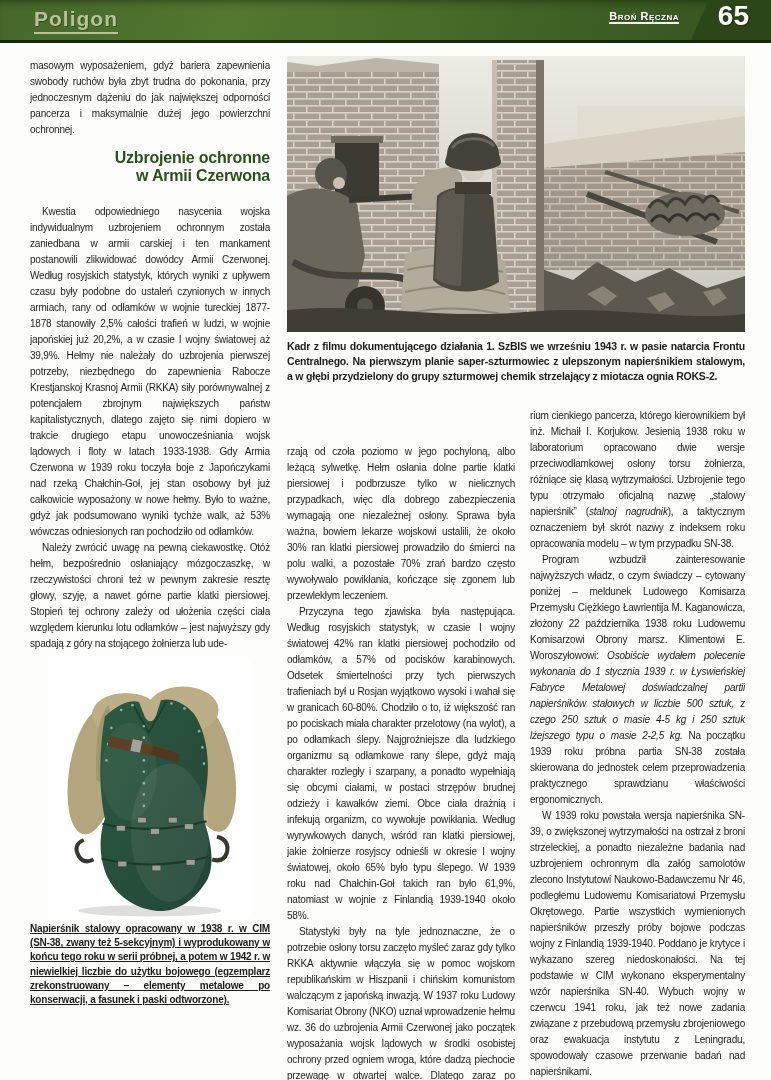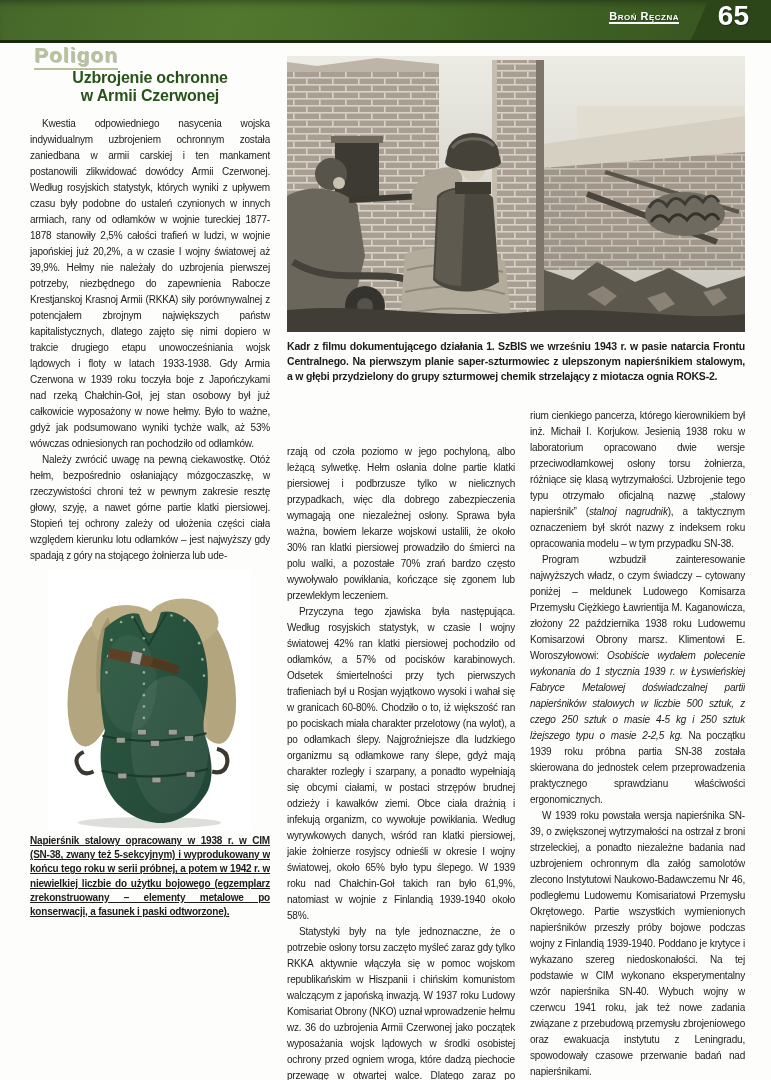--- a/index.html
+++ b/index.html
@@ -19,21 +19,21 @@
   .topbar .darkcorner {
     position:absolute; right:0; top:0; width:80px; height:40px;
     background:var(--header-green-dark,#2c4519);
     clip-path:polygon(22% 0, 100% 0, 100% 100%, 0 100%);
   }
   .logo {
     position:absolute; left:34px; top:7px;
     font-size:21px; font-weight:bold; letter-spacing:1px;
     color:var(--logo-green,#b7c29a);
     border-bottom:2px solid var(--logo-green,#b7c29a);
-    padding-bottom:1px; text-shadow:1px 1px 0 rgba(0,0,0,.25);margin-top:36px;
+    padding-bottom:1px; text-shadow:1px 1px 0 rgba(0,0,0,.25);
   }
   .badge {
     position:absolute; right:92px; top:10px;
     font-variant:small-caps; font-weight:bold; font-size:11px; letter-spacing:.5px;
     color:#ffffff; border-bottom:2px solid #ffffff; padding-bottom:0px;
     text-shadow:1px 1px 0 rgba(0,0,0,.3);
   }
   .pagenum {
     position:absolute; right:22px; top:0; z-index:2;
     font-size:28px; font-weight:bold; color:#ffffff;
@@ -45,22 +45,22 @@
   .col p {
     margin:0; text-indent:12px;
     font-size:10px; letter-spacing:-0.2px; line-height:16px;
   }
   .col p.cont { text-indent:0; }
   .col1 { left:30px;  top:58px;  width:240px; height:1012px; overflow:hidden; }
   .col2 { left:287px; top:408px; width:228px; height:672px;  overflow:hidden;margin-top:36px; }
   .col3 { left:530px; top:408px; width:215px; height:672px;  overflow:hidden; }
 
   h2.secheading {
-    margin:11px 0 11px 0; font-size:16px; line-height:18px; font-weight:bold;
-    letter-spacing:-0.2px; color:var(--heading-green,#27521a); text-align:center;
+    margin:11px 0 19px 0; font-size:16px; line-height:18px; font-weight:bold;
+    letter-spacing:-0.2px; color:var(--heading-green,#27521a); text-align:right;
   }
 
   
   .photo {
     position:absolute; left:287px; top:56px; width:458px; height:276px; margin:0;
   }
   .photo svg { display:block; width:100%; height:100%; }
   .photocap {
     position:absolute; left:287px; top:339px; width:458px; margin:0;
     font-weight:bold; font-size:10.5px; line-height:15.2px;
@@ -155,23 +155,24 @@
         <path d="M165,92 a24,16 0 0 1 42,-2" stroke="#6b675c" stroke-width="3" fill="none"></path>
       </g>
 
       <path d="M0,276 L0,254 C80,246 150,264 238,256 C320,248 400,266 458,258 L458,276 Z" fill="#3f3d36"></path>
     </svg>
   </figure>
 
   <p class="photocap">Kadr z filmu dokumentującego działania 1. SzBIS we wrześniu 1943 r. w pasie natarcia Frontu Centralnego. Na pierwszym planie saper-szturmowiec z ulepszonym napierśnikiem stalowym, a w głębi przydzielony do grupy szturmowej chemik strzelający z miotacza ognia ROKS-2.</p>
 
   <div class="col col1">
+    <p class="cont">masowym wyposażeniem, gdyż bariera zapewnienia swobody ruchów była zbyt trudna do pokonania, przy jednoczesnym dążeniu do jak największej odporności pancerza i maksymalnie dużej jego powierzchni ochronnej.</p>
     <h2 class="secheading">
       <span>Uzbrojenie ochronne</span><br>
-      <span>w Armii Czerwonej</span>
+      <span>w Armii Czerwona</span>
     </h2>
     <p>Kwestia odpowiedniego nasycenia wojska indywidualnym uzbrojeniem ochronnym została zaniedbana w armii carskiej i ten mankament postanowili zlikwidować dowódcy Armii Czerwonej. Według rosyjskich statystyk, których wyniki z upływem czasu były podobne do ustaleń czynionych w innych armiach, rany od odłamków w wojnie tureckiej 1877-1878 stanowiły 2,5% całości trafień w ludzi, w wojnie japońskiej już 20,2%, a w czasie I wojny światowej aż 39,9%. Hełmy nie należały do uzbrojenia pierwszej potrzeby, niezbędnego do zapewnienia Rabocze Krestjanskoj Krasnoj Armii (RKKA) siły porównywalnej z potencjałem zbrojnym największych państw kapitalistycznych, dlatego zajęto się nimi dopiero w trakcie drugiego etapu unowocześniania wojsk lądowych i floty w latach 1933-1938. Gdy Armia Czerwona w 1939 roku toczyła boje z Japończykami nad rzeką Chałchin-Goł, jej stan osobowy był już całkowicie wyposażony w nowe hełmy. Było to ważne, gdyż jak podsumowano wyniki tychże walk, aż 53% wówczas odniesionych ran pochodziło od odłamków.</p>
     <p>Należy zwrócić uwagę na pewną ciekawostkę. Otóż hełm, bezpośrednio osłaniający mózgoczaszkę, w rzeczywistości chroni też w pewnym zakresie resztę głowy, szyję, a nawet górne partie klatki piersiowej. Stopień tej ochrony zależy od ułożenia części ciała względem kierunku lotu odłamków – jest najwyższy gdy spadają z góry na stojącego żołnierza lub ude-</p>
 
     <figure class="armorfig">
       <svg viewBox="0 0 250 320">
         <defs>
           <linearGradient id="plate" x1="0" y1="0" x2="1" y2="1">
             <stop offset="0" stop-color="var(--armor-green,#2d5a42)"></stop>
             <stop offset="1" stop-color="var(--armor-green-dark,#224536)"></stop>

